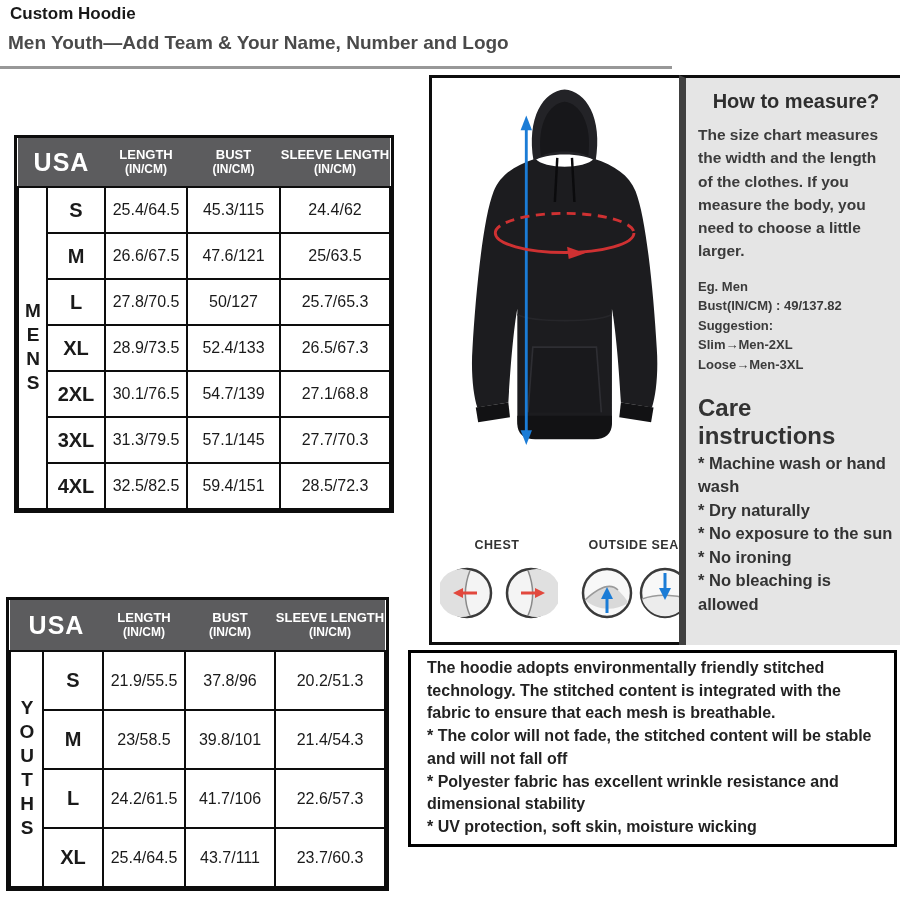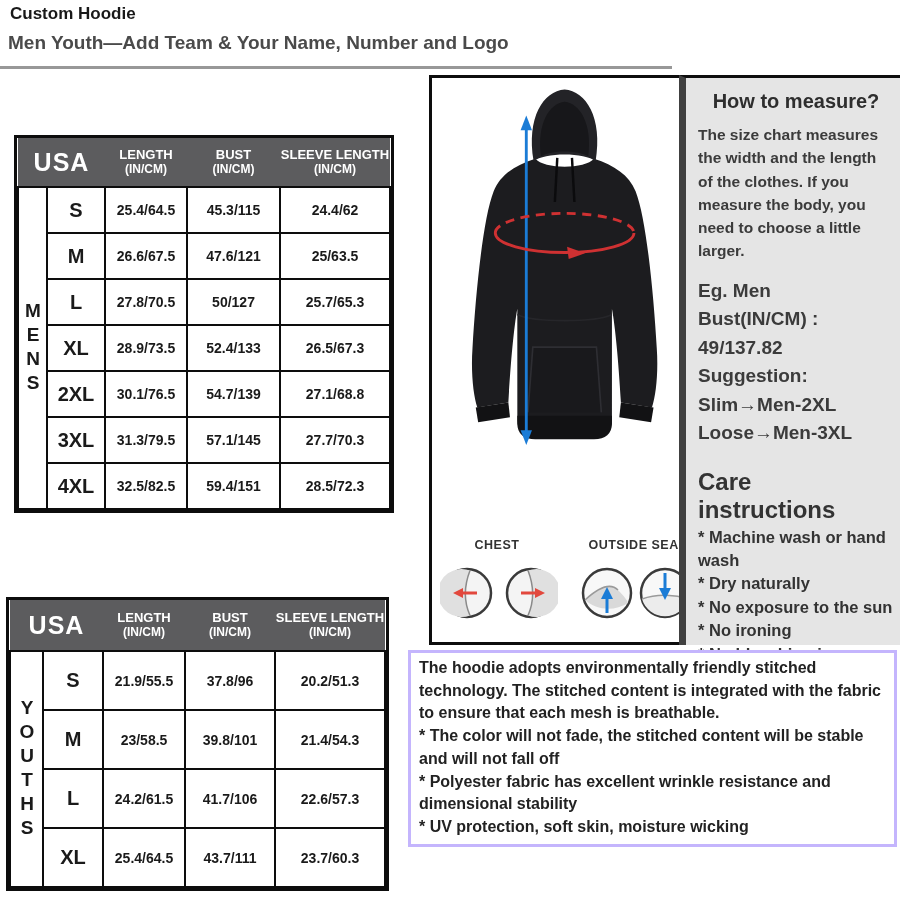--- a/index.html
+++ b/index.html
@@ -24,21 +24,21 @@
   th{background:#5c5c5e;color:#fff;border:0;padding:0;vertical-align:middle;}
   .mens th{height:48px;}
   .youths th{height:50px;}
   .usa{font-size:25px;font-weight:bold;letter-spacing:1px;}
   .hm{font-size:13px;font-weight:bold;line-height:1.15;text-align:center;}
   .hs{font-size:12px;font-weight:bold;line-height:1.15;text-align:center;}
   td{border:2px solid #0d0d0d;text-align:center;vertical-align:middle;background:#fff;padding:0;}
   .mens td{height:44px;}
   .youths td{height:57px;}
   td.size{font-size:20px;font-weight:bold;}
-  td.val{font-size:14px;font-weight:bold;border-radius:18px;}
+  td.val{font-size:16px;font-weight:normal;border-radius:18px;}
   td.group{width:29px;}
   .group-label{
     writing-mode:vertical-rl;text-orientation:upright;
     font-size:19px;font-weight:bold;letter-spacing:3px;color:#1a1a1a;
     margin:0 auto;
   }
 
   
   .hoodie-panel{position:absolute;left:408px;top:75px;width:268px;height:570px;
     border:3px solid #0d0d0d;box-sizing:border-box;background:#fff;margin-left:21px;}
@@ -49,27 +49,27 @@
   .measure-label.seam{left:140px;width:134px;}
   .mi{position:absolute;top:488px;width:54px;height:54px;}
   .mi.i1{left:8px;} .mi.i2{left:72px;} .mi.i3{left:148px;} .mi.i4{left:206px;}
 
   
   .measure-panel{position:absolute;left:679px;top:75px;width:221px;height:570px;box-sizing:border-box;
     border-left:7px solid #404040;border-top:3px solid #0d0d0d;background:#e5e5e5;
     padding:6px 6px 0 12px;}
   .measure-heading{font-size:20px;font-weight:bold;color:#2e2e2e;text-align:center;margin:6px 0 10px 0;}
   .measure-body{font-size:15.5px;line-height:1.5;color:#3b3b3b;font-weight:bold;margin:0 0 14px 0;}
-  .example-line{font-size:19px;font-weight:bold;color:#3b3b3b;line-height:1.5;}
+  .example-line{font-size:13px;font-weight:bold;color:#3b3b3b;line-height:1.5;}
   .care-heading{font-size:24px;font-weight:bold;color:#333;margin:20px 0 2px 0;}
   .care-line{font-size:16.5px;font-weight:bold;color:#333;line-height:1.42;}
 
   
   .fabric-box{position:absolute;left:408px;top:650px;width:489px;height:197px;box-sizing:border-box;
-    border:3px solid #c4b5fd;background:#fff;padding:4px 8px;}
+    border:3px solid #000000;background:#fff;padding:4px 16px;}
   .fabric-note{font-size:16px;font-weight:bold;color:#222;line-height:1.42;margin:0;}
 </style>
 </head>
 <body>
 
 <div class="page-title">Custom Hoodie</div>
 <div class="page-subtitle">Men  Youth—Add Team &amp; Your Name, Number and Logo</div>
 <div class="top-divider"></div>
 
 <div class="size-table mens">

